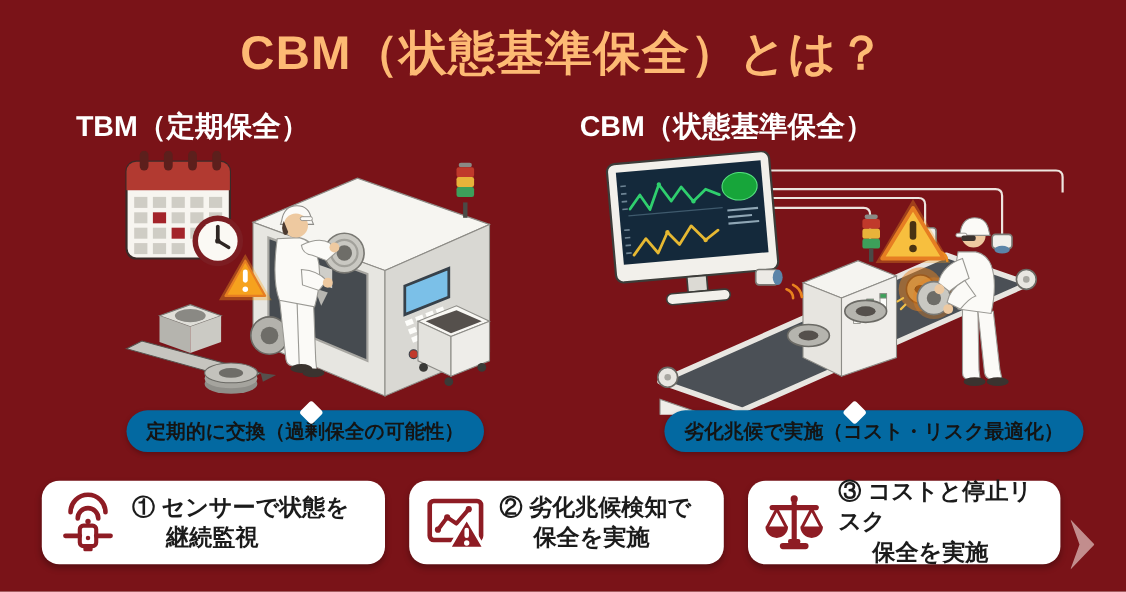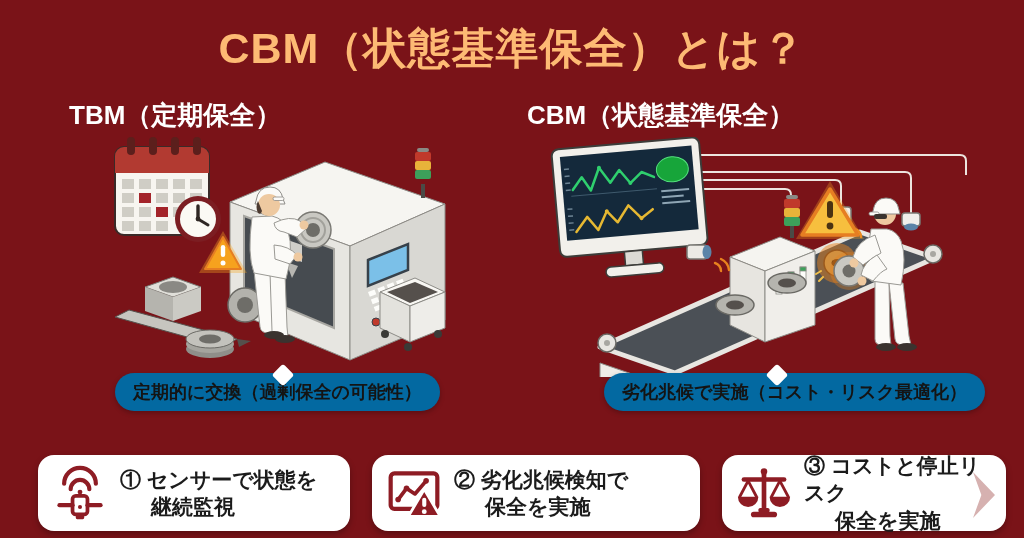--- a/index.html
+++ b/index.html
@@ -21,26 +21,26 @@
   .bubble{position:absolute;height:38px;background:#0369a1;border-radius:20px;
     display:flex;align-items:center;padding:0 18px;white-space:nowrap;
     font-size:18px;font-weight:800;color:#141414;box-shadow:0 2px 5px rgba(0,0,0,.25);}
   .bubble .tail{position:absolute;top:-6px;width:16px;height:16px;background:#ffffff;
     transform:rotate(45deg);border-radius:3px;}
   .bubble-tbm{left:115px;top:373px;}
   .bubble-tbm .tail{left:160px;}
   .bubble-cbm{left:604px;top:373px;}
   .bubble-cbm .tail{left:165px;}
 
-  .steps{position:absolute;left:38px;top:455px;display:flex;gap:22px;}
+  .steps{position:absolute;left:38px;top:437px;display:flex;gap:22px;}
   .card{box-sizing:border-box;height:76px;background:#ffffff;border-radius:16px;
     display:flex;align-items:center;gap:12px;padding:0 14px;
     box-shadow:0 3px 6px rgba(0,0,0,.28);}
   .card-1{width:312px;}
-  .card-2{width:328px;}
+  .card-2{width:286px;}
   .card-3{width:284px;}
   .card .icon{flex:0 0 auto;width:56px;height:56px;display:flex;align-items:center;justify-content:center;}
   .card-text{font-size:21px;font-weight:800;color:#1b1b1b;line-height:1.3;}
   .card-text .l2{display:block;padding-left:31px;}
 
   .next-arrow{position:absolute;right:29px;top:472px;width:22px;height:46px;
     background:#cfa3a2;opacity:.85;
     clip-path:polygon(0% 0%,100% 50%,0% 100%,38% 50%);}
 </style>
 </head>

